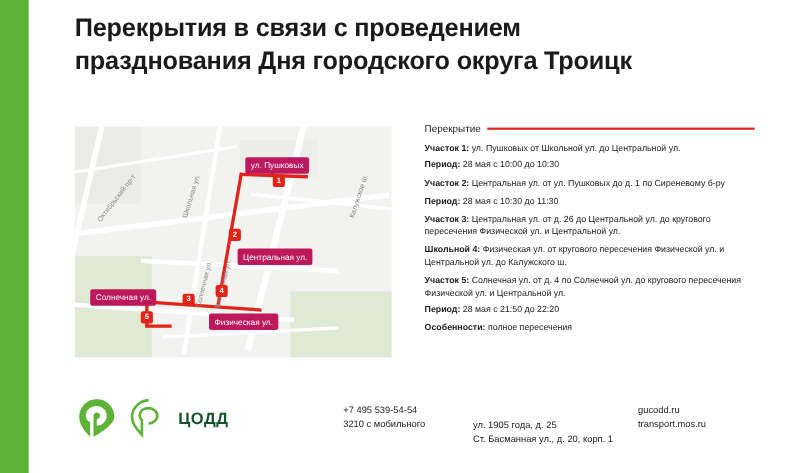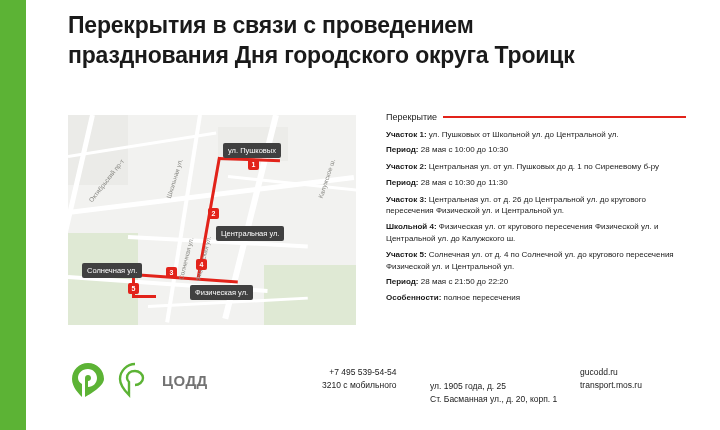--- a/index.html
+++ b/index.html
@@ -24,21 +24,21 @@
   
   .map{
     position:absolute;left:68px;top:115px;width:288px;height:210px;
     background:#f2f2f0;overflow:hidden;
   }
   .road{position:absolute;background:#ffffff;}
   .block{position:absolute;background:#e6e6e2;}
   .green-area{position:absolute;background:#dfe9d4;}
   .redline{position:absolute;background:#e2231a;}
   .label{
-    position:absolute;background:#404040;color:#ffffff;
+    position:absolute;background:#be185d;color:#ffffff;
     font-size:7.5px;padding:3px 5px;border-radius:2px;white-space:nowrap;
     font-family:"Liberation Sans", sans-serif;
   }
   .num{
     position:absolute;background:#e2231a;color:#ffffff;
     font-size:7px;width:11px;height:11px;border-radius:2px;
     text-align:center;line-height:11px;font-weight:bold;
   }
   .streetname{
     position:absolute;color:#8a8a85;font-size:6.5px;white-space:nowrap;
@@ -54,22 +54,22 @@
   .item{font-size:8px;color:#1a1a1a;line-height:1.42;margin-bottom:5px;}
   .item b{font-weight:bold;}
   .period{font-size:8px;color:#1a1a1a;font-weight:bold;margin-bottom:7px;}
   .period span{font-weight:normal;}
   .feature{font-size:8px;color:#1a1a1a;margin-top:6px;}
   .feature b{font-weight:bold;text-align:center;}
 
   
   .footer{position:absolute;left:68px;top:360px;width:620px;}
   .logo-wrap{position:absolute;left:0;top:0;display:flex;align-items:center;gap:7px;}
-  .codd-text{font-size:15px;font-weight:bold;color:#737373;letter-spacing:0.5px;}
-  .phones{position:absolute;left:254px;top:6px;font-size:8.5px;color:#1a1a1a;line-height:1.55;text-align:right;}
+  .codd-text{font-size:15px;font-weight:bold;color:#14532d;letter-spacing:0.5px;}
+  .phones{position:absolute;left:244px;top:6px;font-size:8.5px;color:#1a1a1a;line-height:1.55;}
   .addr{position:absolute;left:362px;top:20px;font-size:8.5px;color:#1a1a1a;line-height:1.55;}
   .sites{position:absolute;left:512px;top:6px;font-size:8.5px;color:#1a1a1a;line-height:1.55;}
   .sites .bold{font-weight:normal;}
 </style>
 </head>
 <body>
 
 <div class="left-bar"></div>
 
 <div class="title">

